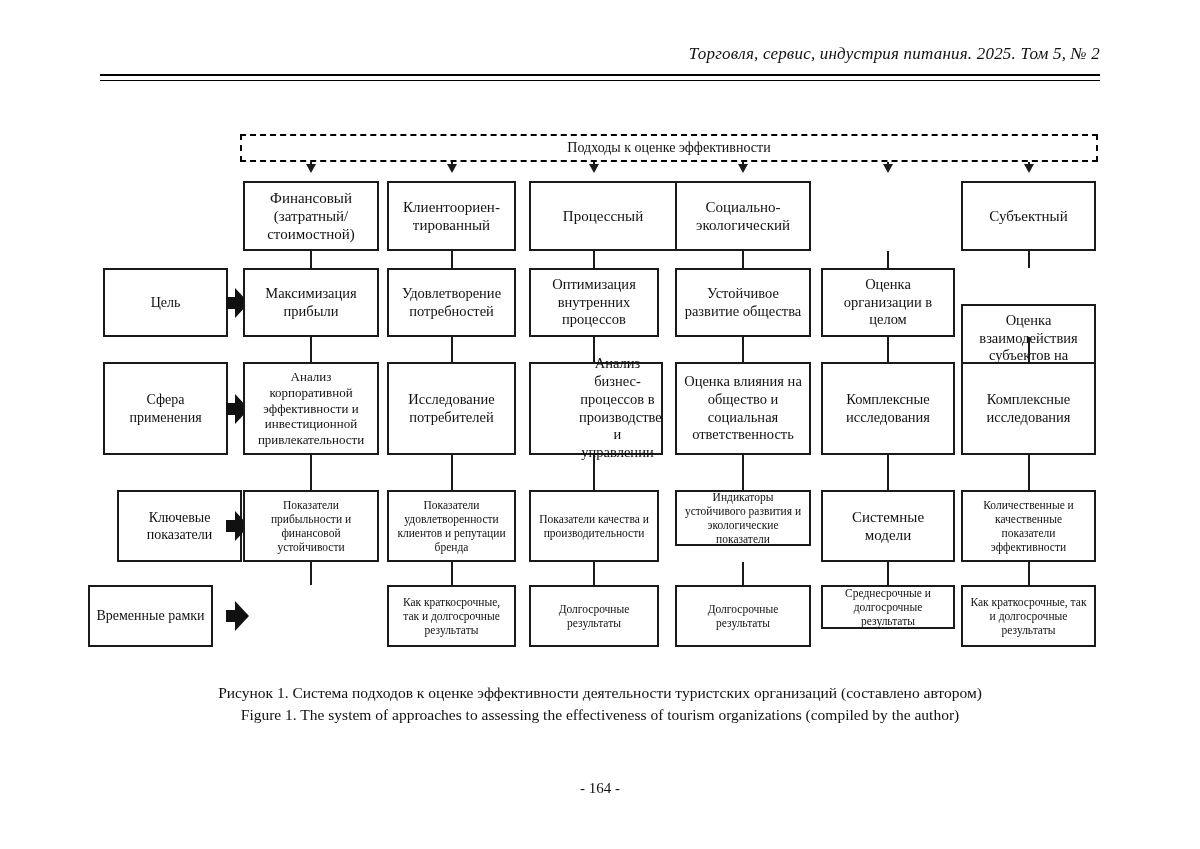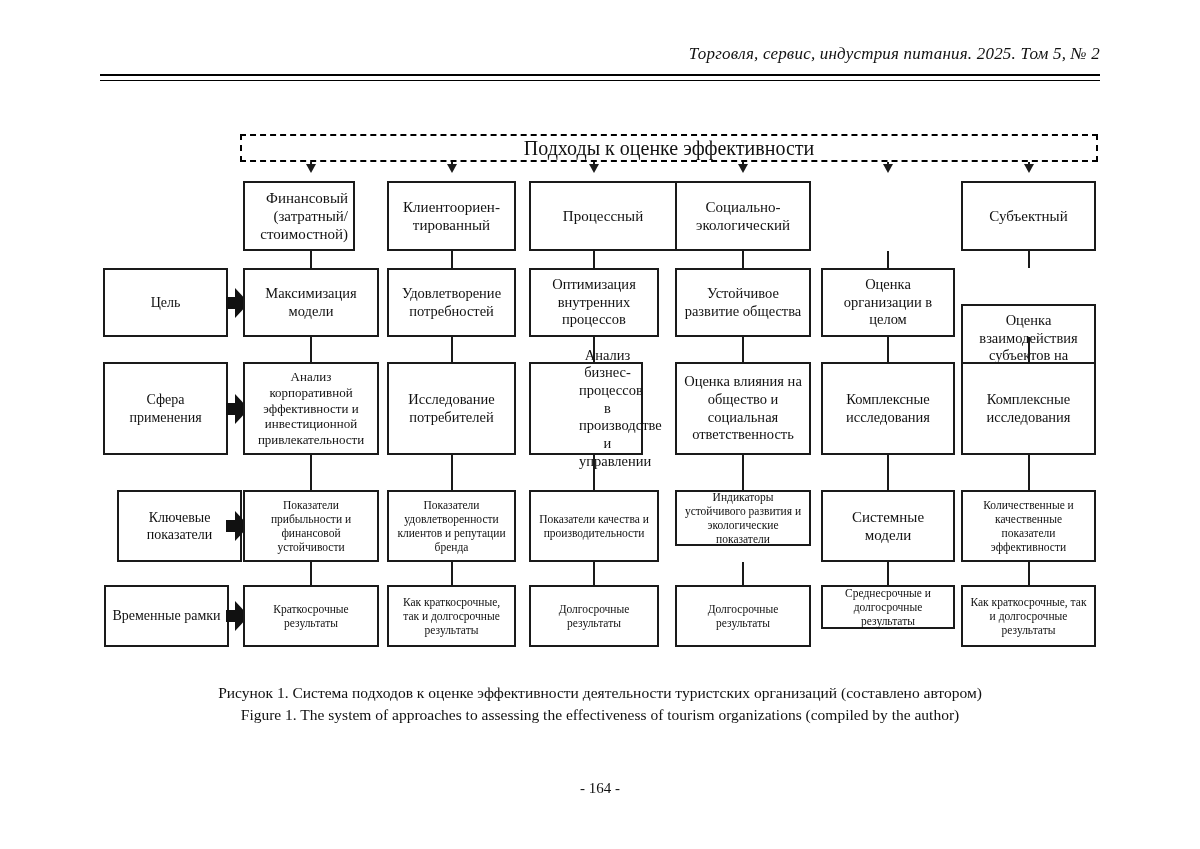--- a/index.html
+++ b/index.html
@@ -50,21 +50,21 @@
     position: absolute;
     left: 240px;
     top: 134px;
     width: 858px;
     height: 28px;
     border: 2px dashed #000;
     box-sizing: border-box;
     display: flex;
     align-items: center;
     justify-content: center;
-    font-size: 20px;
+    font-size: 14px;
     text-align: right;
   }
 
   .node {
     position: absolute;
     box-sizing: border-box;
     border: 2px solid #1a1a1a;
     background: #ffffff;
     display: flex;
     align-items: center;
@@ -158,21 +158,21 @@
   <div class="vline" style="left:451px; top:162px; height:8px;"></div>
   <div class="arrow-down" style="left:589px; top:164px;"></div>
   <div class="vline" style="left:593px; top:162px; height:8px;"></div>
   <div class="arrow-down" style="left:738px; top:164px;"></div>
   <div class="vline" style="left:742px; top:162px; height:8px;"></div>
   <div class="arrow-down" style="left:883px; top:164px;"></div>
   <div class="vline" style="left:887px; top:162px; height:8px;"></div>
   <div class="arrow-down" style="left:1024px; top:164px;"></div>
   <div class="vline" style="left:1028px; top:162px; height:8px;"></div>
 
-  <div class="node fs-lg" style="left:243px; top:181px; width:112px; height:70px;text-align:right;">
+  <div class="node fs-lg" style="left:243px; top:181px; width:136px; height:70px;">
     <span>Финансовый (затратный/ стоимостной)</span>
   </div>
   <div class="node fs-lg" style="left:387px; top:181px; width:129px; height:70px;">
     <span>Клиентоориен- тированный</span>
   </div>
   <div class="node fs-lg" style="left:529px; top:181px; width:148px; height:70px;">
     <span>Процессный</span>
   </div>
   <div class="node fs-lg" style="left:675px; top:181px; width:136px; height:70px;">
     <span>Социально- экологический</span>
@@ -187,21 +187,21 @@
   <div class="vline" style="left:742px; top:251px; height:17px;"></div>
   <div class="vline" style="left:887px; top:251px; height:17px;"></div>
   <div class="vline" style="left:1028px; top:251px; height:17px;"></div>
 
   <div class="node label-node" style="left:103px; top:268px; width:125px; height:69px;">
     <span>Цель</span>
   </div>
   <div class="fat-arrow" style="left:226px; top:288px;"></div>
 
   <div class="node fs-md" style="left:243px; top:268px; width:136px; height:69px;">
-    <span>Максимизация модели</span>
+    <span>Максимизация прибыли</span>
   </div>
   <div class="node fs-md" style="left:387px; top:268px; width:129px; height:69px;">
     <span>Удовлетворение потребностей</span>
   </div>
   <div class="node fs-md" style="left:529px; top:268px; width:130px; height:69px;">
     <span>Оптимизация внутренних процессов</span>
   </div>
   <div class="node fs-md" style="left:675px; top:268px; width:136px; height:69px;">
     <span>Устойчивое развитие общества</span>
   </div>
@@ -223,21 +223,21 @@
     <span>Сфера применения</span>
   </div>
   <div class="fat-arrow" style="left:226px; top:394px;"></div>
 
   <div class="node fs-xs" style="left:243px; top:362px; width:136px; height:93px;">
     <span>Анализ корпоративной эффективности и инвестиционной привлекательности</span>
   </div>
   <div class="node fs-md" style="left:387px; top:362px; width:129px; height:93px;">
     <span>Исследование потребителей</span>
   </div>
-  <div class="node fs-md" style="left:529px; top:362px; width:114px; height:93px;padding-left:48px;">
+  <div class="node fs-md" style="left:529px; top:362px; width:134px; height:93px;padding-left:48px;">
     <span>Анализ бизнес- процессов в производстве и управлении</span>
   </div>
   <div class="node fs-md" style="left:675px; top:362px; width:136px; height:93px;">
     <span>Оценка влияния на общество и социальная ответственность</span>
   </div>
   <div class="node fs-md" style="left:821px; top:362px; width:134px; height:93px;">
     <span>Комплексные исследования</span>
   </div>
   <div class="node fs-md" style="left:961px; top:362px; width:135px; height:93px;">
     <span>Комплексные исследования</span>
@@ -274,28 +274,25 @@
     <span>Количественные и качественные показатели эффективности</span>
   </div>
 
   <div class="vline" style="left:310px; top:562px; height:23px;"></div>
   <div class="vline" style="left:451px; top:562px; height:23px;"></div>
   <div class="vline" style="left:593px; top:562px; height:23px;"></div>
   <div class="vline" style="left:742px; top:562px; height:23px;"></div>
   <div class="vline" style="left:887px; top:562px; height:23px;"></div>
   <div class="vline" style="left:1028px; top:562px; height:23px;"></div>
 
-  <div class="node label-node" style="left:104px; top:585px; width:125px; height:62px;">
+  <div class="node label-node" style="left:88px; top:585px; width:125px; height:62px;">
     <span>Временные рамки</span>
   </div>
   <div class="fat-arrow" style="left:226px; top:601px;"></div>
 
-  <div class="node fs-sm" style="left:243px; top:585px; width:136px; height:62px;">
-    <span>Краткосрочные результаты</span>
-  </div>
   <div class="node fs-sm" style="left:387px; top:585px; width:129px; height:62px;">
     <span>Как краткосрочные, так и долгосрочные результаты</span>
   </div>
   <div class="node fs-sm" style="left:529px; top:585px; width:130px; height:62px;">
     <span>Долгосрочные результаты</span>
   </div>
   <div class="node fs-sm" style="left:675px; top:585px; width:136px; height:62px;">
     <span>Долгосрочные результаты</span>
   </div>
   <div class="node fs-sm" style="left:821px; top:585px; width:134px; height:44px;">

